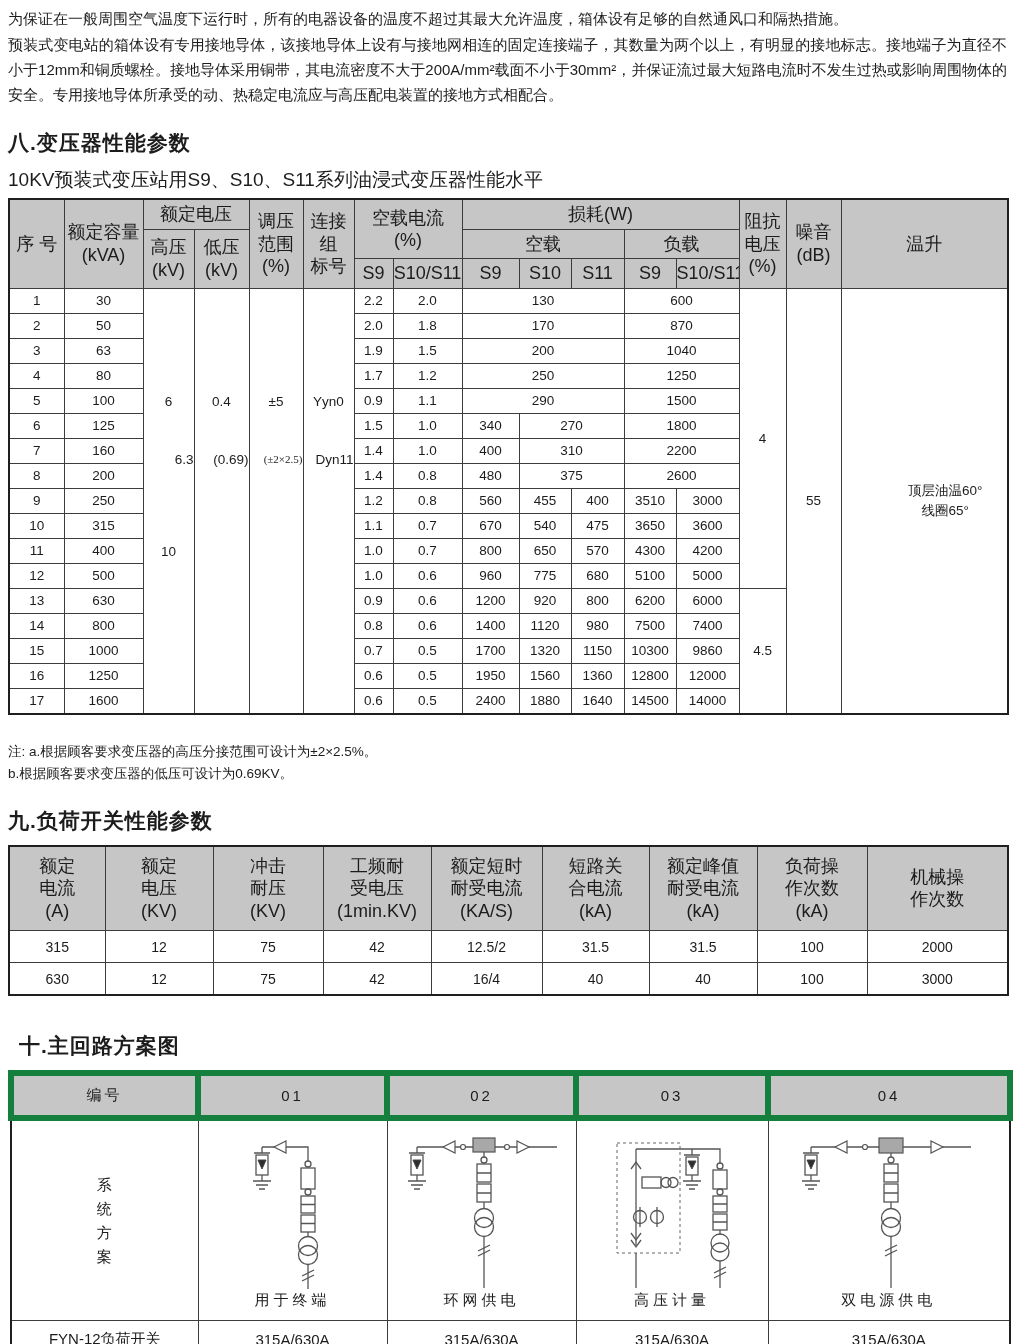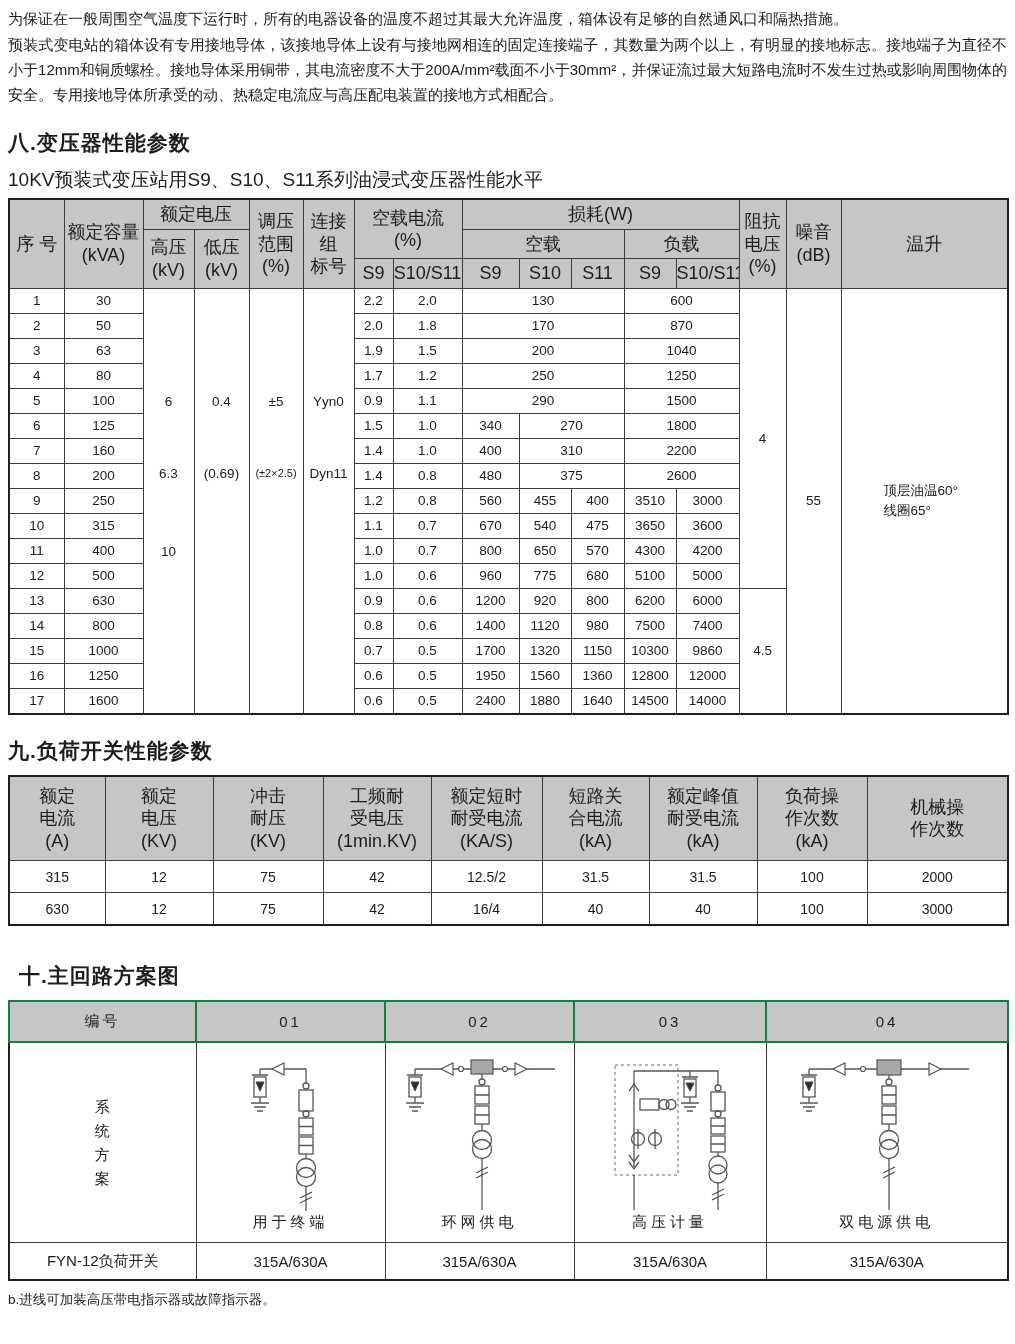--- a/index.html
+++ b/index.html
@@ -6,33 +6,33 @@
   body{width:1015px;color:#1c1c1c;font-family:"Liberation Sans","DejaVu Sans",sans-serif;}
   .page{padding:6px 8px 12px 8px;}
   .para{font-size:15px;line-height:25px;text-align:justify;margin:0 0 1px 0;width:999px;}
   .sec-heading{font-size:21px;font-weight:bold;letter-spacing:1px;margin:22px 0 10px 0;}
   .subtitle{font-size:19px;margin:0 0 5px 0;}
   
   table.dtable{border-collapse:collapse;table-layout:fixed;width:999px;border:2px solid #1f1f1f;}
   .dtable th,.dtable td{border:1px solid #3c3c3c;text-align:center;vertical-align:middle;white-space:pre-line;overflow:hidden;}
   .dtable th{background:#c6c6c6;font-weight:normal;font-size:18px;line-height:1.25;padding:3px 0;}
   .t1 tbody td{height:24px;font-size:13.5px;padding:0;}
-  .t1 td.tl{text-align:left;padding-left:42px;line-height:20px;}
+  .t1 td.tl{text-align:center;padding-left:42px;line-height:20px;}
   .stackcell{padding:0;}
   .stackwrap{position:relative;height:424px;}
   .stackitem{position:absolute;left:0;right:0;transform:translateY(-50%);text-align:center;font-size:13.5px;}
-  .pa{top:112px;}.pb{top:184px;}.pc{top:262px;}
-  .sm{font-size:11px;}
+  .pa{top:112px;}.pb{top:170px;text-align:right;}.pc{top:262px;}
+  .sm{font-size:11px;font-family:Liberation Serif, serif;}
   .t2 th{padding:8px 0;}
   .t2 tbody td{height:29px;font-size:14px;}
   .note{font-size:13.5px;line-height:22px;margin:0;}
   .note-block{margin:26px 0 0 0;}
   
   table.t3{border-collapse:collapse;table-layout:fixed;width:999px;border:2px solid #1f1f1f;}
-  .t3 th{background:#c6c6c6;border:2px solid #15803d;height:37px;font-weight:normal;font-size:15px;letter-spacing:3px;margin-left:20px;}
+  .t3 th{background:#c6c6c6;border:6px solid #15803d;height:37px;font-weight:normal;font-size:15px;letter-spacing:3px;margin-left:20px;}
   .t3 td{border:1px solid #3c3c3c;}
   .scheme-cell{height:186px;vertical-align:top;text-align:center;padding-top:12px;}
   .caption{font-size:15px;letter-spacing:4px;margin-top:0;}
   .syslabel{font-size:15px;letter-spacing:1px;line-height:24px;white-space:pre-line;text-align:center;vertical-align:middle;}
   .t3 .brow td{height:34px;text-align:center;font-size:15px;}
   svg.scheme{display:block;margin:0 auto;}
   .sk{stroke:#555;fill:none;stroke-width:1.3;}
   .skf{stroke:#555;fill:#ffffff;stroke-width:1.2;}
   .skd{stroke:#444;fill:#2e2e2e;}
   .tbx{stroke:#555;fill:#a8a8a8;stroke-width:1.2;}
@@ -279,20 +279,24 @@
           <td>0.5</td>
           <td>2400</td>
           <td>1880</td>
           <td>1640</td>
           <td>14500</td>
           <td>14000</td>
         </tr>
       </tbody>
     </table>
 
+  <div class="note-block">
+    <p class="note">注: a.根据顾客要求变压器的高压分接范围可设计为±2×2.5%。</p>
+    <p class="note ind">b.根据顾客要求变压器的低压可设计为0.69KV。</p>
+  </div>
 
   <div class="sec-heading" style="">九.负荷开关性能参数</div>
 
   <table class="dtable t2">
       <colgroup>
         <col style="width: 96px;">
         <col style="width: 108px;">
         <col style="width: 110px;">
         <col style="width: 108px;">
         <col style="width: 111px;">

